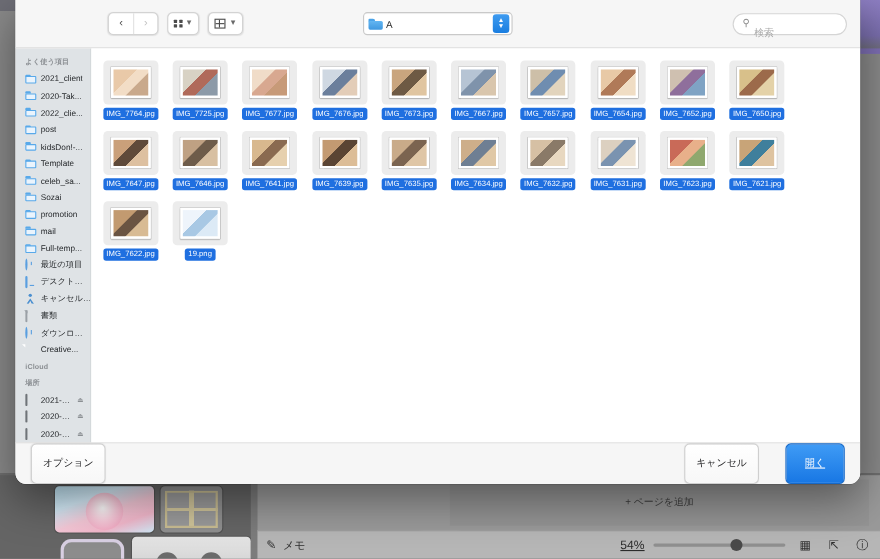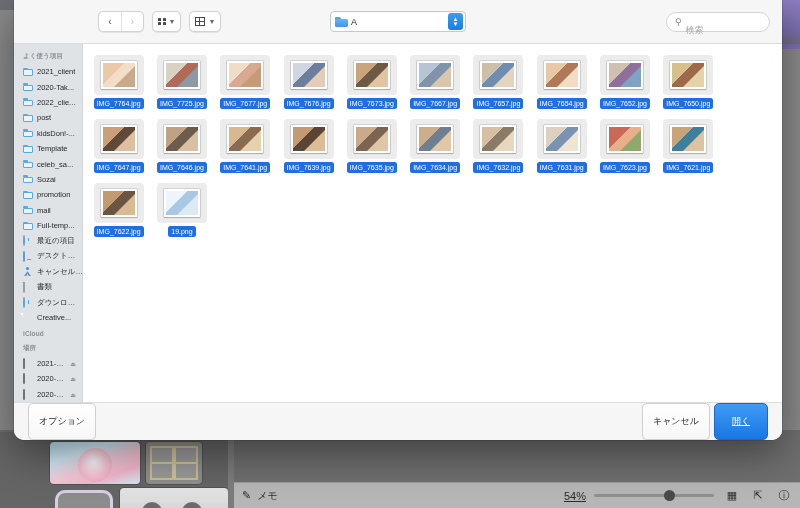--- a/index.html
+++ b/index.html
@@ -281,39 +281,44 @@
     background: linear-gradient(to bottom,#ffffff,#f7f7f7);
     border: .5px solid #cfcfcf; border-radius: 5px;
     height: 37px; padding: 0 10px;
     display: flex; align-items: center; justify-content: center;
     box-shadow: 0 .5px 1px rgba(0,0,0,.07);
   }
   .btn.primary {
     background: linear-gradient(to bottom,#3f9bf5,#1877e4);
     border-color: #1669c9; color: #fff; min-width: 54px; text-decoration: underline;
   }
-  .footer-right { margin-left: auto; display:flex; gap: 4px; }
+  .footer-right { margin-left: auto; display:flex; gap: 24px; }
 </style>
 </head>
 <body>
 
 <div class="bg-app">
   <div class="bg-topstrip"></div>
   <div class="bg-purple-edge"></div>
   <div class="bg-purple-line"></div>
 
   <div class="bg-canvas"></div>
   <div class="bg-sidebar-thumbs"></div>
   <div class="slide-thumb st1"></div>
   <div class="slide-thumb st2"></div>
   <div class="slide-thumb st3"></div>
   <div class="slide-thumb st4"></div>
   <div class="bg-leftbar"></div>
   <div class="bg-xmark">×</div>
 
+  <div class="bg-main-area">
+    <div class="bg-page-box">
+      <div class="bg-addpage">+ ページを追加</div>
+    </div>
+  </div>
   <div class="bg-handle">^</div>
 
   <div class="bg-toolbar">
     <div class="left">
       <span style="font-size:11px;color:#2e2e2e;">✎</span>
       <span class="memo-label">メモ</span>
     </div>
     <div class="spacer"></div>
     <span class="bg-zoom">54%</span>
     <div class="bg-slider">

